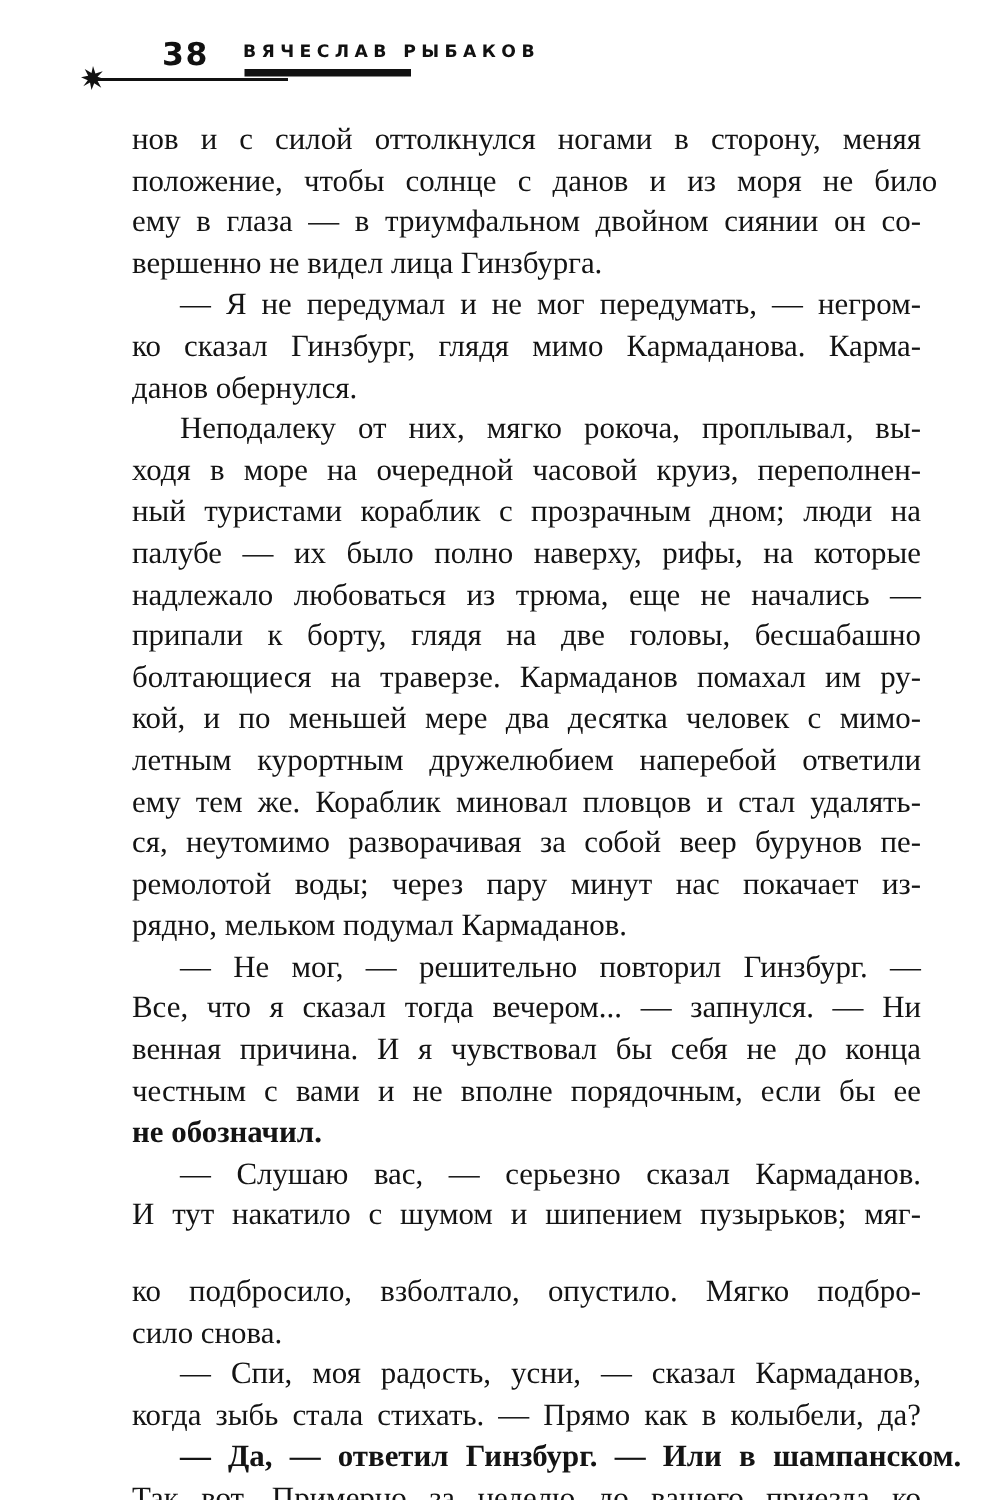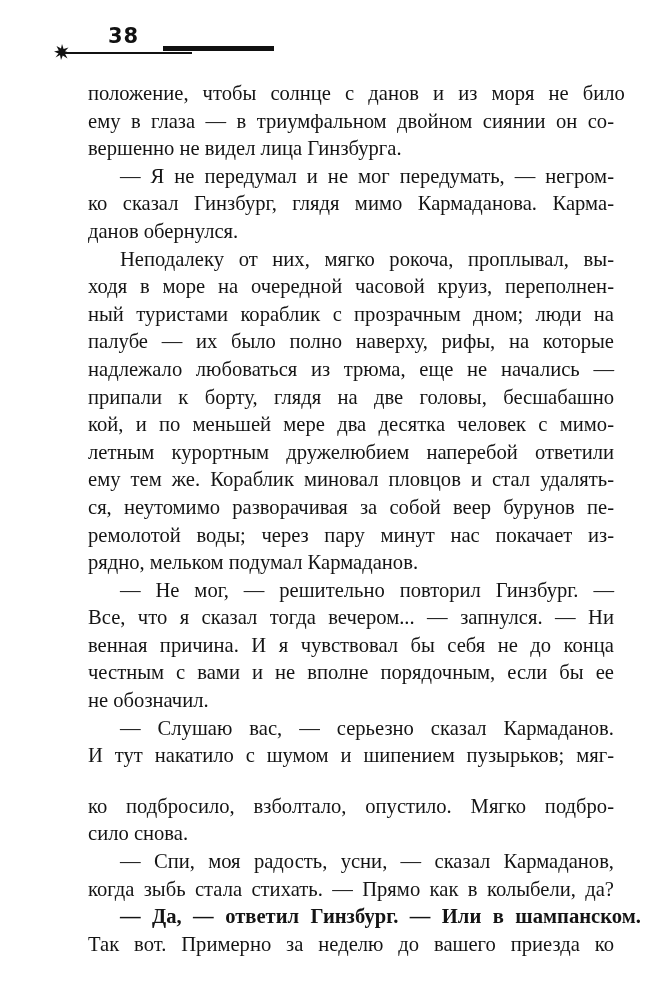--- a/index.html
+++ b/index.html
@@ -90,47 +90,50 @@
   </style>
 </head>
 <body>
 
 <div class="header">
   <svg class="star" viewBox="0 0 16 16">
     <polygon points="8,0 9.6,5 14.5,3.5 11,7.2 16,8.8 11,9.8 13.5,14.5 8.8,11.5 7,16 6,11 1.5,13.5 4.5,9.5 0,7.5 4.8,6.5 2.5,2 7,4.6" fill="#111"></polygon>
   </svg>
   <div class="thin-rule"></div>
   <span class="page-number">38</span>
+  <span class="running-head">ВЯЧЕСЛАВ РЫБАКОВ</span>
   <div class="thick-rule"></div>
 </div>
 
 <div class="text-block" id="text-block">
+    <span class="line" style="white-space: nowrap; word-spacing: 9.5625px;">нов и с силой оттолкнулся ногами в сторону, меняя</span>
     <span class="line" style="white-space: nowrap; word-spacing: 8.93056px;">положение, чтобы солнце с данов и из моря не било</span>
     <span class="line" style="white-space: nowrap; word-spacing: 5.27604px;">ему в глаза — в триумфальном двойном сиянии он со-</span>
     <span class="line end" style="white-space: nowrap;">вершенно не видел лица Гинзбурга.</span>
     <span class="line indent" style="white-space: nowrap; word-spacing: 4.85764px;">— Я не передумал и не мог передумать, — негром-</span>
     <span class="line" style="white-space: nowrap; word-spacing: 10.3359px;">ко сказал Гинзбург, глядя мимо Кармаданова. Карма-</span>
     <span class="line end" style="white-space: nowrap;">данов обернулся.</span>
     <span class="line indent" style="white-space: nowrap; word-spacing: 9.51562px;">Неподалеку от них, мягко рокоча, проплывал, вы-</span>
     <span class="line" style="white-space: nowrap; word-spacing: 7.63839px;">ходя в море на очередной часовой круиз, переполнен-</span>
     <span class="line" style="white-space: nowrap; word-spacing: 7.14286px;">ный туристами кораблик с прозрачным дном; люди на</span>
     <span class="line" style="white-space: nowrap; word-spacing: 8.52344px;">палубе — их было полно наверху, рифы, на которые</span>
     <span class="line" style="white-space: nowrap; word-spacing: 8.50446px;">надлежало любоваться из трюма, еще не начались —</span>
     <span class="line" style="white-space: nowrap; word-spacing: 11.221px;">припали к борту, глядя на две головы, бесшабашно</span>
+    <span class="line" style="white-space: nowrap; word-spacing: 7.6224px;">болтающиеся на траверзе. Кармаданов помахал им ру-</span>
     <span class="line" style="white-space: nowrap; word-spacing: 7.09201px;">кой, и по меньшей мере два десятка человек с мимо-</span>
     <span class="line" style="white-space: nowrap; word-spacing: 12.0625px;">летным курортным дружелюбием наперебой ответили</span>
     <span class="line" style="white-space: nowrap; word-spacing: 4.95117px;">ему тем же. Кораблик миновал пловцов и стал удалять-</span>
     <span class="line" style="white-space: nowrap; word-spacing: 7.09375px;">ся, неутомимо разворачивая за собой веер бурунов пе-</span>
     <span class="line" style="white-space: nowrap; word-spacing: 10.4754px;">ремолотой воды; через пару минут нас покачает из-</span>
     <span class="line end" style="white-space: nowrap;">рядно, мельком подумал Кармаданов.</span>
     <span class="line indent" style="white-space: nowrap; word-spacing: 9.72991px;">— Не мог, — решительно повторил Гинзбург. —</span>
     <span class="line" style="white-space: nowrap; word-spacing: 7.29514px;">Все, что я сказал тогда вечером... — запнулся. — Ни</span>
     <span class="line" style="white-space: nowrap; word-spacing: 7.32292px;">венная причина. И я чувствовал бы себя не до конца</span>
     <span class="line" style="white-space: nowrap; word-spacing: 6.89236px;">честным с вами и не вполне порядочным, если бы ее</span>
-    <span class="line end" style="white-space: nowrap;">не обозначил.</span>
+    <span class="line end" style="white-space: nowrap; font-weight: bold;">не обозначил.</span>
     <span class="line indent" style="white-space: nowrap; word-spacing: 11.8568px;">— Слушаю вас, — серьезно сказал Кармаданов.</span>
     <span class="line" style="white-space: nowrap; word-spacing: 6.76172px;">И тут накатило с шумом и шипением пузырьков; мяг-</span>
     <span class="line" style="white-space: nowrap; word-spacing: 13.6562px; margin-top: 23px;">ко подбросило, взболтало, опустило. Мягко подбро-</span>
     <span class="line end" style="white-space: nowrap;">сило снова.</span>
     <span class="line indent" style="white-space: nowrap; word-spacing: 8.1808px;">— Спи, моя радость, усни, — сказал Кармаданов,</span>
     <span class="line" style="white-space: nowrap; word-spacing: 4.25347px;">когда зыбь стала стихать. — Прямо как в колыбели, да?</span>
     <span class="line indent" style="white-space: nowrap; word-spacing: 6.30859px; font-weight: bold;">— Да, — ответил Гинзбург. — Или в шампанском.</span>
     <span class="line" style="white-space: nowrap; word-spacing: 9.75px;">Так вот. Примерно за неделю до вашего приезда ко</span>
   </div>
 

